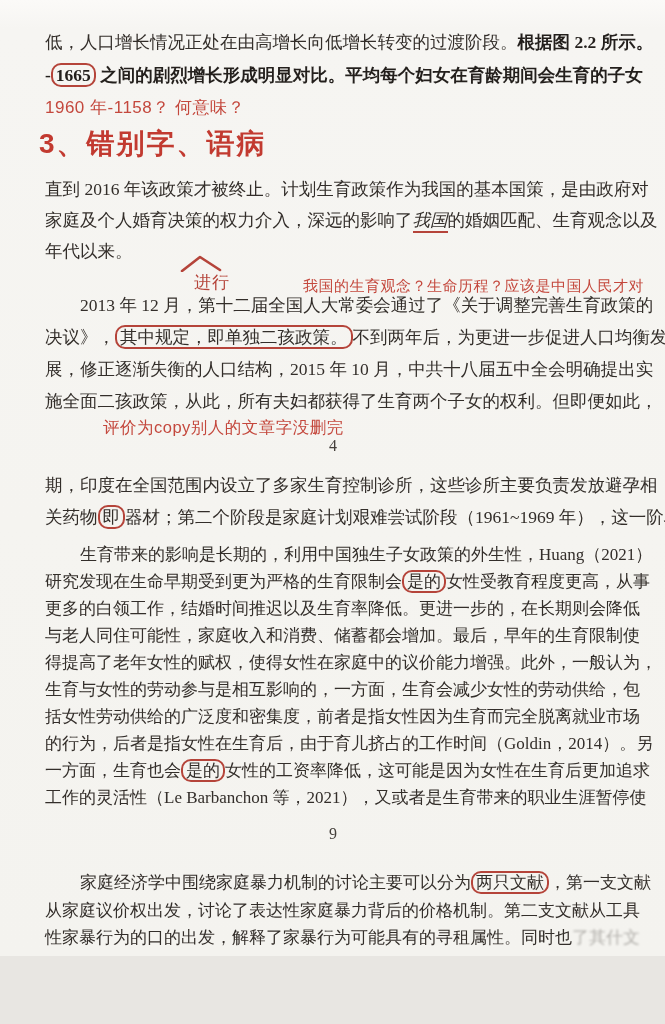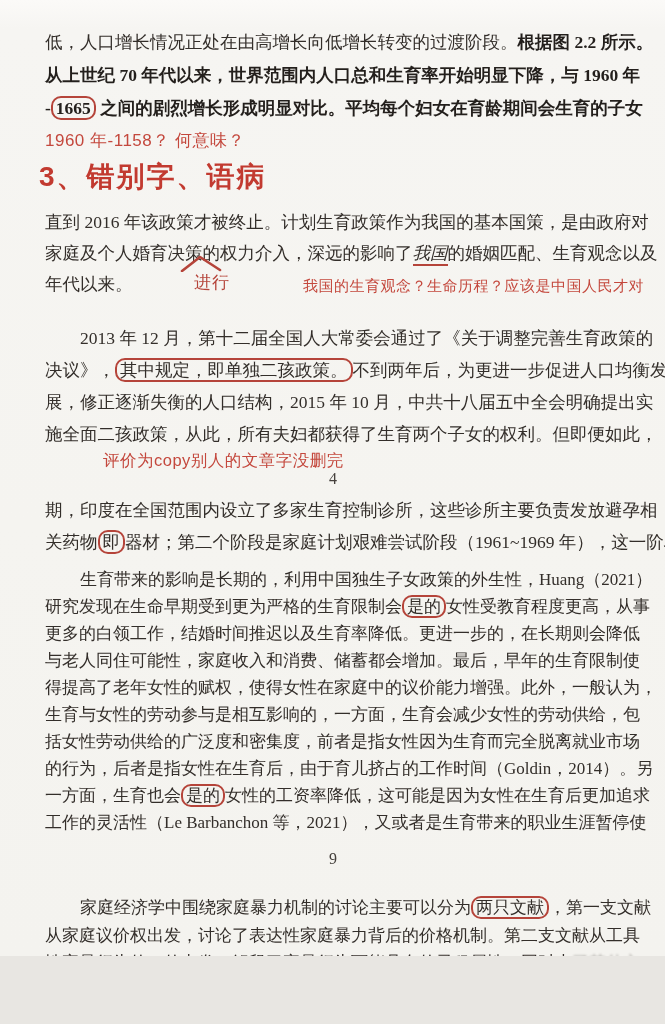--- a/index.html
+++ b/index.html
@@ -9,21 +9,21 @@
     font-family:"Liberation Serif","DejaVu Serif",serif;
   }
   .content{padding:26px 44px 0 45px;}
   .para{color:#332e2a;}
   .line{text-align:justify;white-space:nowrap;}
   .line.full{text-align-last:justify;}
   .line.ind{padding-left:35px;}
   .s1{font-size:17.5px;line-height:33px;}
   .s2{font-size:17.5px;line-height:31px;margin-top:12px;}
   .s3{font-size:17.5px;line-height:32px;margin-top:22px;}
-  .s4{font-size:17.5px;line-height:32px;margin-top:6px;}
+  .s4{font-size:17.5px;line-height:32px;margin-top:14px;}
   .s5{font-size:17px;line-height:27px;margin-top:8px;font-family:Liberation Serif, serif;}
   .s6{font-size:17px;line-height:27.5px;margin-top:26px;}
   .run{}
   .bold{font-weight:700;color:#231f1c;}
   .rbox{border:2px solid #b5443a;border-radius:10px;padding:0 3px;}
   .rul{border-bottom:2px solid #b5443a;padding-bottom:1px;font-style:italic;}
   .fade{opacity:.35;filter:blur(1.2px);}
   .heading{
     font-family:"Liberation Sans","DejaVu Sans",sans-serif;
     color:#c23a30;font-size:28px;font-weight:700;line-height:36px;
@@ -61,21 +61,20 @@
     filter:blur(1.1px);opacity:.9;
   }
 </style>
 </head>
 <body>
 
 <div class="page">
   <div class="content">
       <div class="para s1">
         <div class="line full"><span class="run">低，人口增长情况正处在由高增长向低增长转变的过渡阶段。</span><span class="run bold">根据图 2.2 所示。</span></div>
-        <div class="line full"><span class="run bold">从上世纪 70 年代以来，世界范围内人口总和生育率开始明显下降，与 1960 年</span></div>
         <div class="line"><span class="run bold">-</span><span class="run bold rbox">1665</span><span class="run bold"> 之间的剧烈增长形成明显对比。平均每个妇女在育龄期间会生育的子女</span></div>
       </div>
       <div class="rednote note-1960">1960 年-1158？ 何意味？</div>
       <div class="heading">3、错别字、语病</div>
       <div class="para s2">
         <div class="line full"><span class="run">直到 2016 年该政策才被终止。计划生育政策作为我国的基本国策，是由政府对</span></div>
         <div class="line full"><span class="run">家庭及个人婚育决策的权力介入，深远的影响了</span><span class="run rul">我国</span><span class="run">的婚姻匹配、生育观念以及</span></div>
         <div class="line"><span class="run">年代以来。</span></div>
       </div>
       <div class="para s3">

